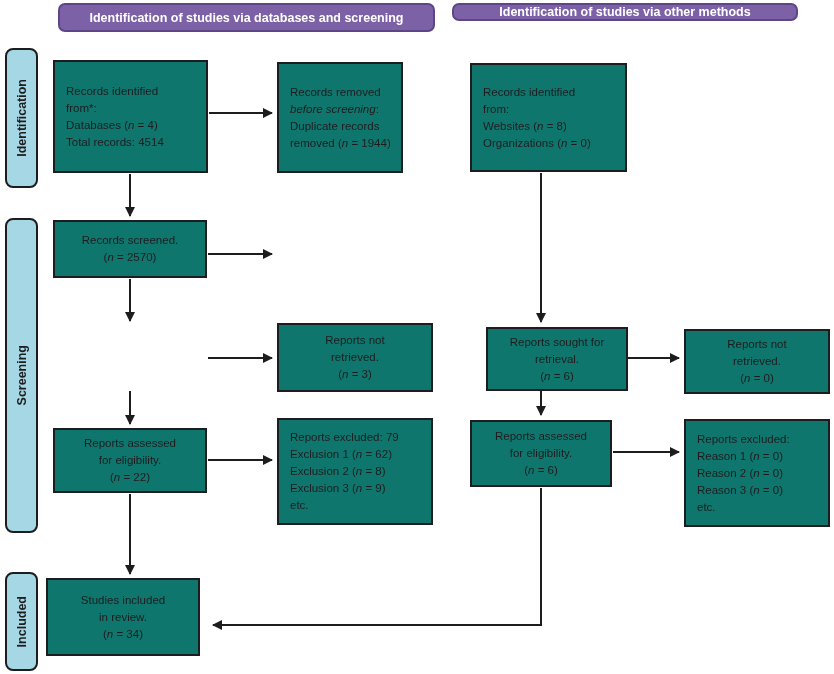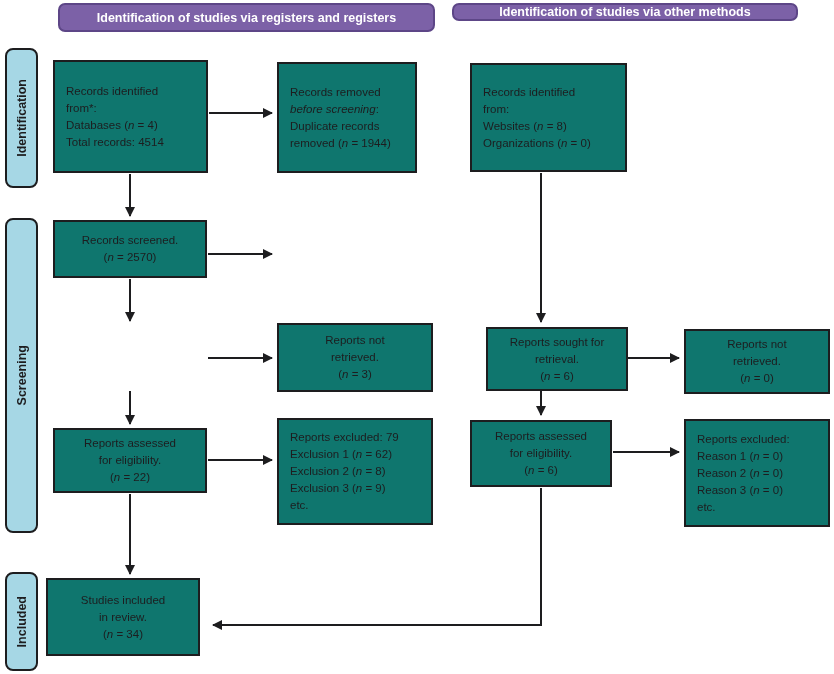--- a/index.html
+++ b/index.html
@@ -70,21 +70,21 @@
     stroke-width: 2;
     fill: none;
   }
 </style>
 </head>
 <body>
 
 <div id="canvas">
 
   <div class="header" style="left:58px; top:3px; width:377px; height:29px">
-    <span>Identification of studies via registers and registers</span>
+    <span>Identification of studies via databases and screening</span>
   </div>
   <div class="header" style="left:452px; top:3px; width:346px; height:18px">
     <span>Identification of studies via other methods</span>
   </div>
 
   <div class="stage" style="left:5px; top:48px; width:33px; height:140px">
     <span class="vtext">Identification</span>
   </div>
   <div class="stage" style="left:5px; top:218px; width:33px; height:315px">
     <span class="vtext">Screening</span>
@@ -110,21 +110,21 @@
     <path class="arrow" d="M541 173 L541 322" marker-end="url(#ah)"></path>
     <path class="arrow" d="M541 391 L541 415" marker-end="url(#ah)"></path>
     <path class="arrow" d="M613 358 L679 358" marker-end="url(#ah)"></path>
     <path class="arrow" d="M613 452 L679 452" marker-end="url(#ah)"></path>
     <path class="arrow" d="M541 488 L541 625 L213 625" marker-end="url(#ah)"></path>
   </svg>
 
   <div class="box left-align" style="left:53px; top:60px; width:155px; height:113px">
     <div class="box-text">Records identified<br>from*:<br>Databases (<i>n</i> = 4)<br>Total records: 4514</div>
   </div>
-  <div class="box left-align" style="left:277px; top:62px; width:140px; height:111px">
+  <div class="box left-align" style="left:277px; top:62px; width:126px; height:111px">
     <div class="box-text">Records removed<br><i>before screening</i>:<br>Duplicate records<br>removed (<i>n</i> = 1944)</div>
   </div>
   <div class="box center" style="left:53px; top:220px; width:154px; height:58px">
     <div class="box-text">Records screened.<br>(<i>n</i> = 2570)</div>
   </div>
   <div class="box center" style="left:277px; top:323px; width:156px; height:69px">
     <div class="box-text">Reports not<br>retrieved.<br>(<i>n</i> = 3)</div>
   </div>
   <div class="box center" style="left:53px; top:428px; width:154px; height:65px">
     <div class="box-text">Reports assessed<br>for eligibility.<br>(<i>n</i> = 22)</div>

